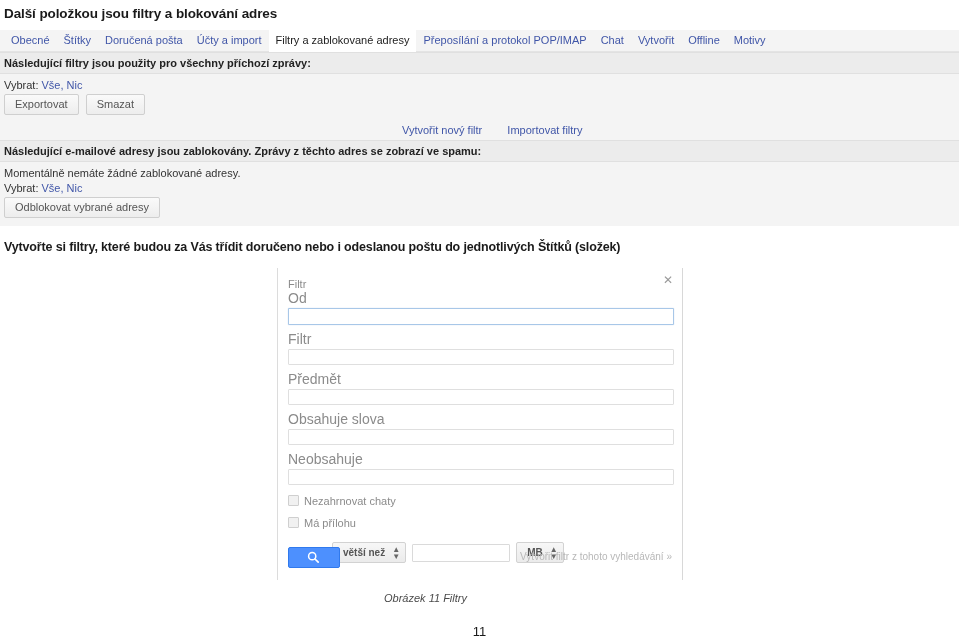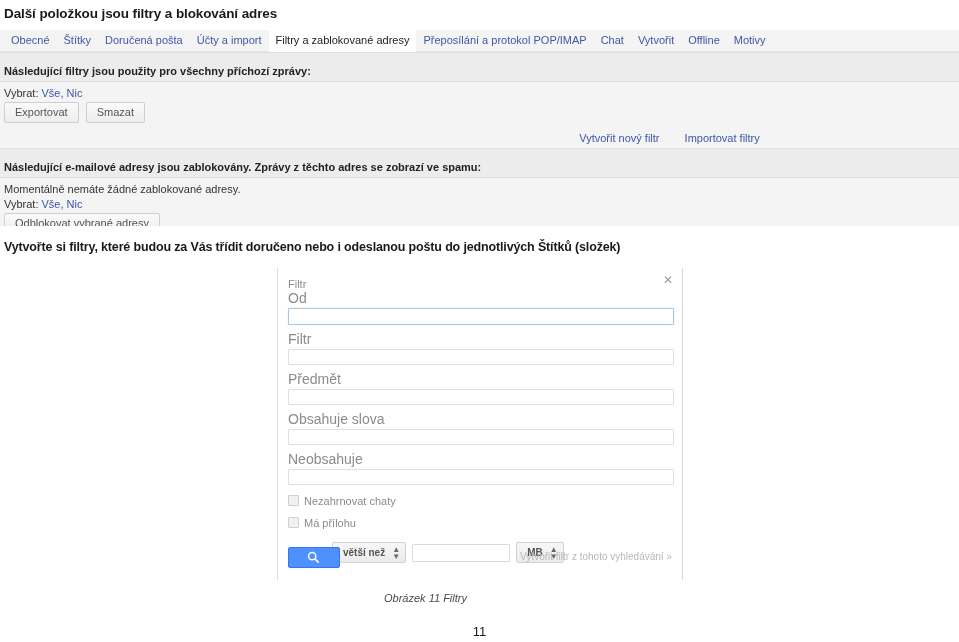--- a/index.html
+++ b/index.html
@@ -71,21 +71,21 @@
     width: 100%;
     box-sizing: border-box;
   }
   .band.header {
     background: #ececec;
     border-top: 1px solid #e0e0e0;
     border-bottom: 1px solid #e0e0e0;
     font-size: 11px;
     font-weight: bold;
     color: #222;
-    padding: 12px 0 4px 4px;
+    padding: 4px 0 4px 4px;
   }
   .band.body {
     background: #f4f4f4;
     padding: 5px 0 4px 4px;
     font-size: 11px;
     color: #333;
   }
 
   .selrow {
     font-size: 11px;
@@ -105,21 +105,21 @@
     background: linear-gradient(#fafafa, #ededed);
     border: 1px solid #cfcfcf;
     border-radius: 2px;
     padding: 3px 10px 4px 10px;
     margin-right: 4px;
     line-height: 12px;
     cursor: pointer;
   }
 
   .linkrow {
-    text-align: center;
+    text-align: left;
     padding-left: 398px;
     font-size: 11px;
     margin-top: 9px;
   }
   .linkrow a {
     color: #4056a8;
     text-decoration: none;
     margin-right: 22px;
     cursor: pointer;
   }

